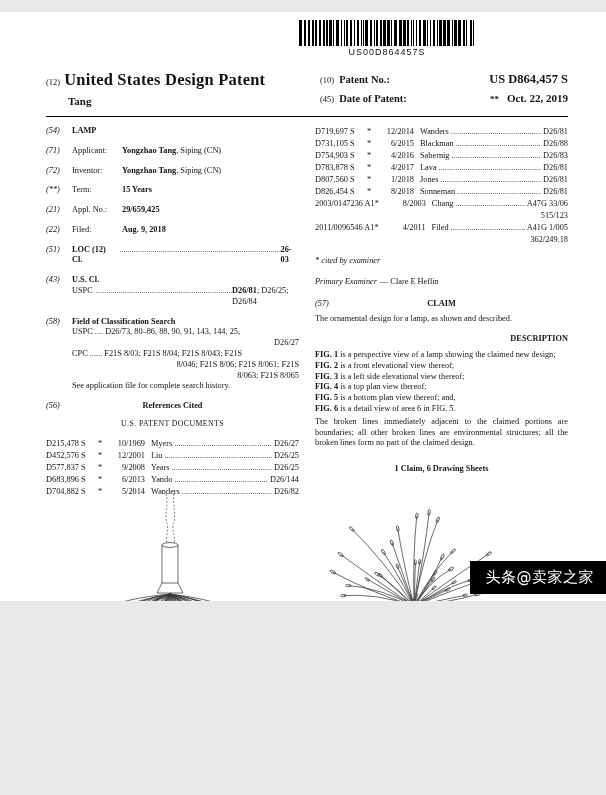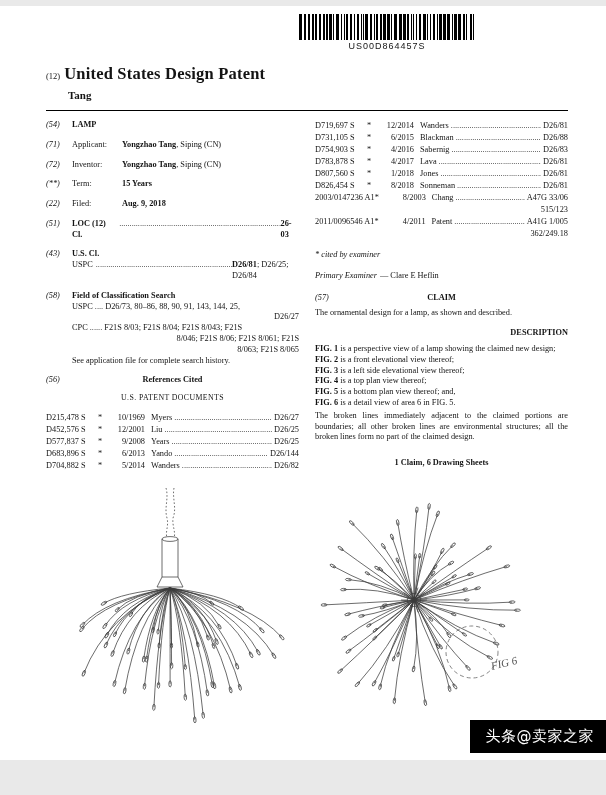--- a/index.html
+++ b/index.html
@@ -1,16 +1,16 @@
 <!DOCTYPE html>
 <html><head>
 <meta charset="utf-8">
 <style>
   html,body{margin:0;padding:0;background:#e9e9e9;}
-  .page{position:relative;width:606px;height:754px;background:#ffffff;margin:6px auto;
+  .page{position:relative;width:606px;height:589px;background:#ffffff;margin:12px auto;
         font-family:"Liberation Serif","DejaVu Serif",serif;color:#141414;overflow:hidden;}
 
   
   .barcode-wrap{position:absolute;top:8px;left:298px;width:178px;text-align:center;}
   #barcode-svg{display:block;margin:0 auto;}
   .barcode-text{font-family:"Liberation Sans","DejaVu Sans",sans-serif;font-size:9px;letter-spacing:1px;margin-top:1px;}
 
   
   .hdr{position:absolute;top:58px;left:46px;width:522px;display:flex;justify-content:space-between;align-items:flex-start;}
   .tagnum{font-size:8.5px;flex:none;}
@@ -138,20 +138,39 @@
   </div>
 
   <div class="hdr">
     <div class="hdr-left">
       <div class="hdr-title-row">
         <span class="tagnum">(12)</span>
         <span class="doc-title">United States Design Patent</span>
       </div>
       <div class="hdr-surname">Tang</div>
     </div>
+    <div class="hdr-right">
+      <div class="hdr-row">
+        <span class="hdr-lbl-group">
+          <span class="tagnum">(10)</span>
+          <span class="hdr-label">Patent No.:</span>
+        </span>
+        <span class="hdr-value">US D864,457 S</span>
+      </div>
+      <div class="hdr-row">
+        <span class="hdr-lbl-group">
+          <span class="tagnum">(45)</span>
+          <span class="hdr-label">Date of Patent:</span>
+        </span>
+        <span class="hdr-val-group">
+          <span class="hdr-stars">**</span>
+          <span class="hdr-value date">Oct. 22, 2019</span>
+        </span>
+      </div>
+    </div>
   </div>
 
   <div class="rule"></div>
 
   <div class="columns">
 
     <div class="col">
 
       <div class="field frow">
         <span class="fnum">(54)</span>
@@ -169,20 +188,25 @@
         <span class="flabel">Inventor:</span>
         <span class="fval"><b>Yongzhao Tang</b><span>, Siping (CN)</span></span>
       </div>
 
       <div class="field frow">
         <span class="fnum">(**)</span>
         <span class="flabel">Term:</span>
         <span class="fval"><b>15 Years</b></span>
       </div>
 
+      <div class="field frow">
+        <span class="fnum">(21)</span>
+        <span class="flabel">Appl. No.:</span>
+        <span class="fval"><b>29/659,425</b></span>
+      </div>
 
       <div class="field frow">
         <span class="fnum">(22)</span>
         <span class="flabel">Filed:</span>
         <span class="fval"><b>Aug. 9, 2018</b></span>
       </div>
 
       <div class="field frow">
         <span class="fnum">(51)</span>
         <b>LOC (12) Cl.</b>
@@ -337,21 +361,21 @@
           <span class="r-date">8/2003</span>
           <span class="r-name">Chang</span>
           <span class="r-dots">................................................................................</span>
           <span class="r-cls">A47G 33/06</span>
           <span class="r-cls2 optional">515/123</span>
         </div>
           <div class="refrow">
           <span class="r-no">2011/0096546 A1*</span>
           <span class="r-star"></span>
           <span class="r-date">4/2011</span>
-          <span class="r-name">Patent</span>
+          <span class="r-name">Filed</span>
           <span class="r-dots">................................................................................</span>
           <span class="r-cls">A41G 1/005</span>
           <span class="r-cls2 optional">362/249.18</span>
         </div>
         </div>
 
       <div class="cited-by">* cited by examiner</div>
 
       <div class="examiner">
         <i>Primary Examiner</i><span>— Clare E Heflin</span>

